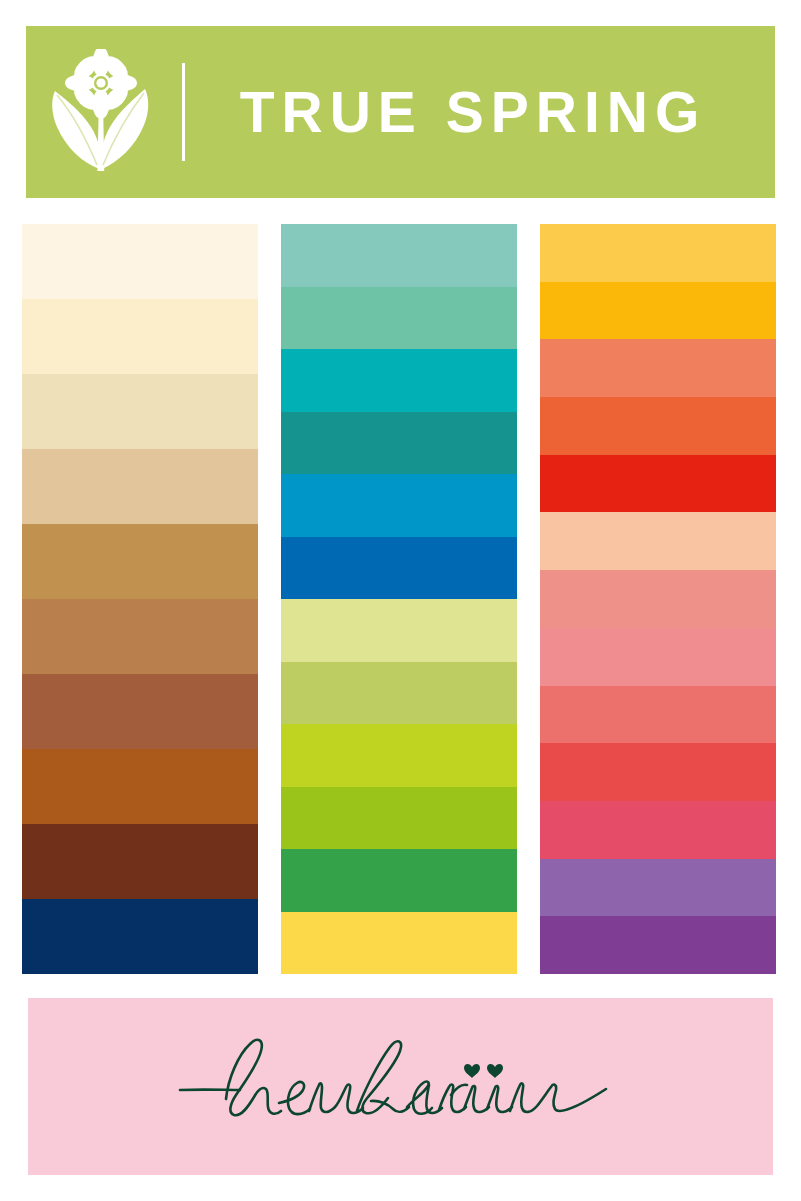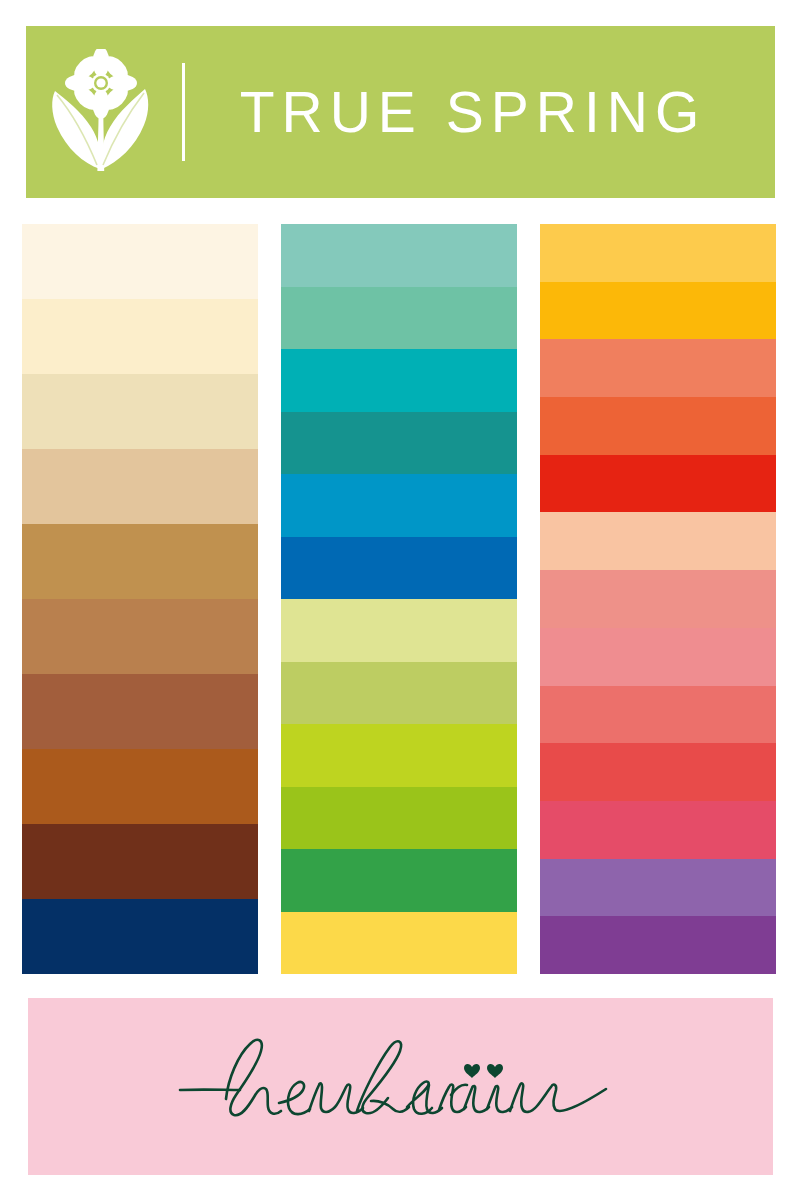--- a/index.html
+++ b/index.html
@@ -54,21 +54,21 @@
     flex: 1 1 auto;
     height: 172px;
     display: flex;
     align-items: center;
     justify-content: center;
   }
   .header-title {
     color: #ffffff;
     font-family: "Liberation Sans", sans-serif;
     font-size: 57px;
-    font-weight: 400;
+    font-weight: 700;
     letter-spacing: 7px;
     line-height: 1;
     white-space: nowrap;
     padding-right: 14px;
   }
 
   
   .palette {
     position: absolute;
     left: 22px;

